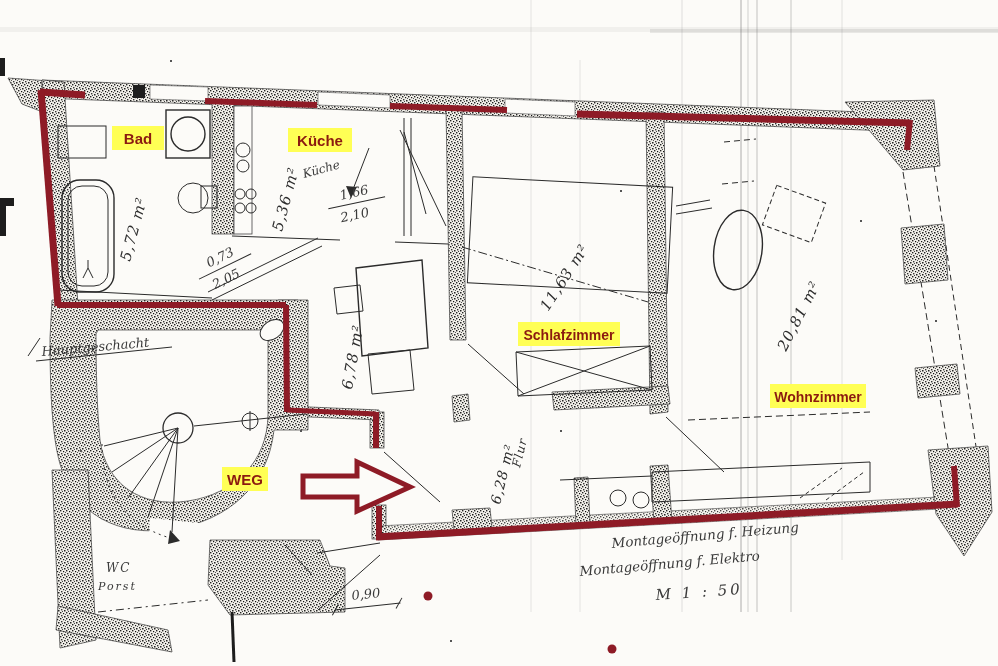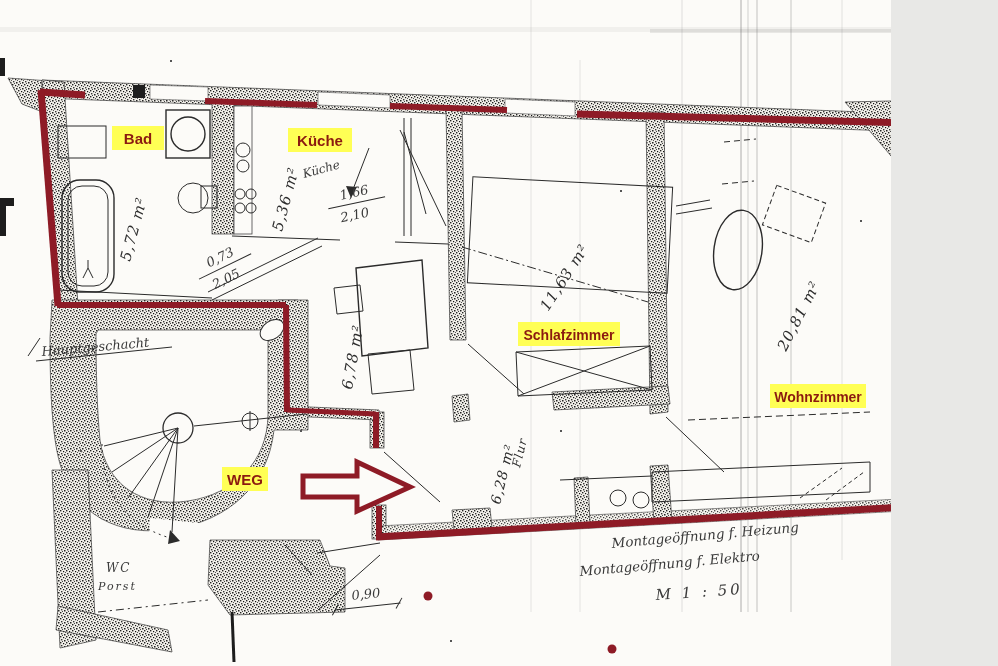--- a/index.html
+++ b/index.html
@@ -1,16 +1,16 @@
 <!DOCTYPE html>
 <html style="--boundary-red: #8e1b26; --highlight-yellow: #ffff55; --label-red: #8b1a10; --ink: #1d1d1d; --paper: #fcfbf8;"><head>
 <meta charset="utf-8">
 <style>
   html,body{margin:0;padding:0;background:#e8e8e6;}
-  .page{position:relative;width:891px;height:666px;background:#fcfbf8;overflow:hidden;
+  .page{position:relative;width:998px;height:666px;background:#fcfbf8;overflow:hidden;
         font-family:"Liberation Sans",sans-serif;}
   svg{position:absolute;left:0;top:0;}
   .thin{stroke:#2b2b2b;stroke-width:1;fill:none;}
   .thin2{stroke:#2b2b2b;stroke-width:1.4;fill:none;}
   .wall{fill:url(#hx);stroke:#3a3a3a;stroke-width:.7;}
   .solid{fill:#1d1d1d;}
   .redline{stroke:var(--boundary-red,#8e1b26);fill:none;}
   .reddot{fill:var(--boundary-red,#8e1b26);}
   .chip{fill:var(--highlight-yellow,#ffff55);}
   .chip-text{font:bold 15px "Liberation Sans",sans-serif;fill:var(--label-red,#8b1a10);}

